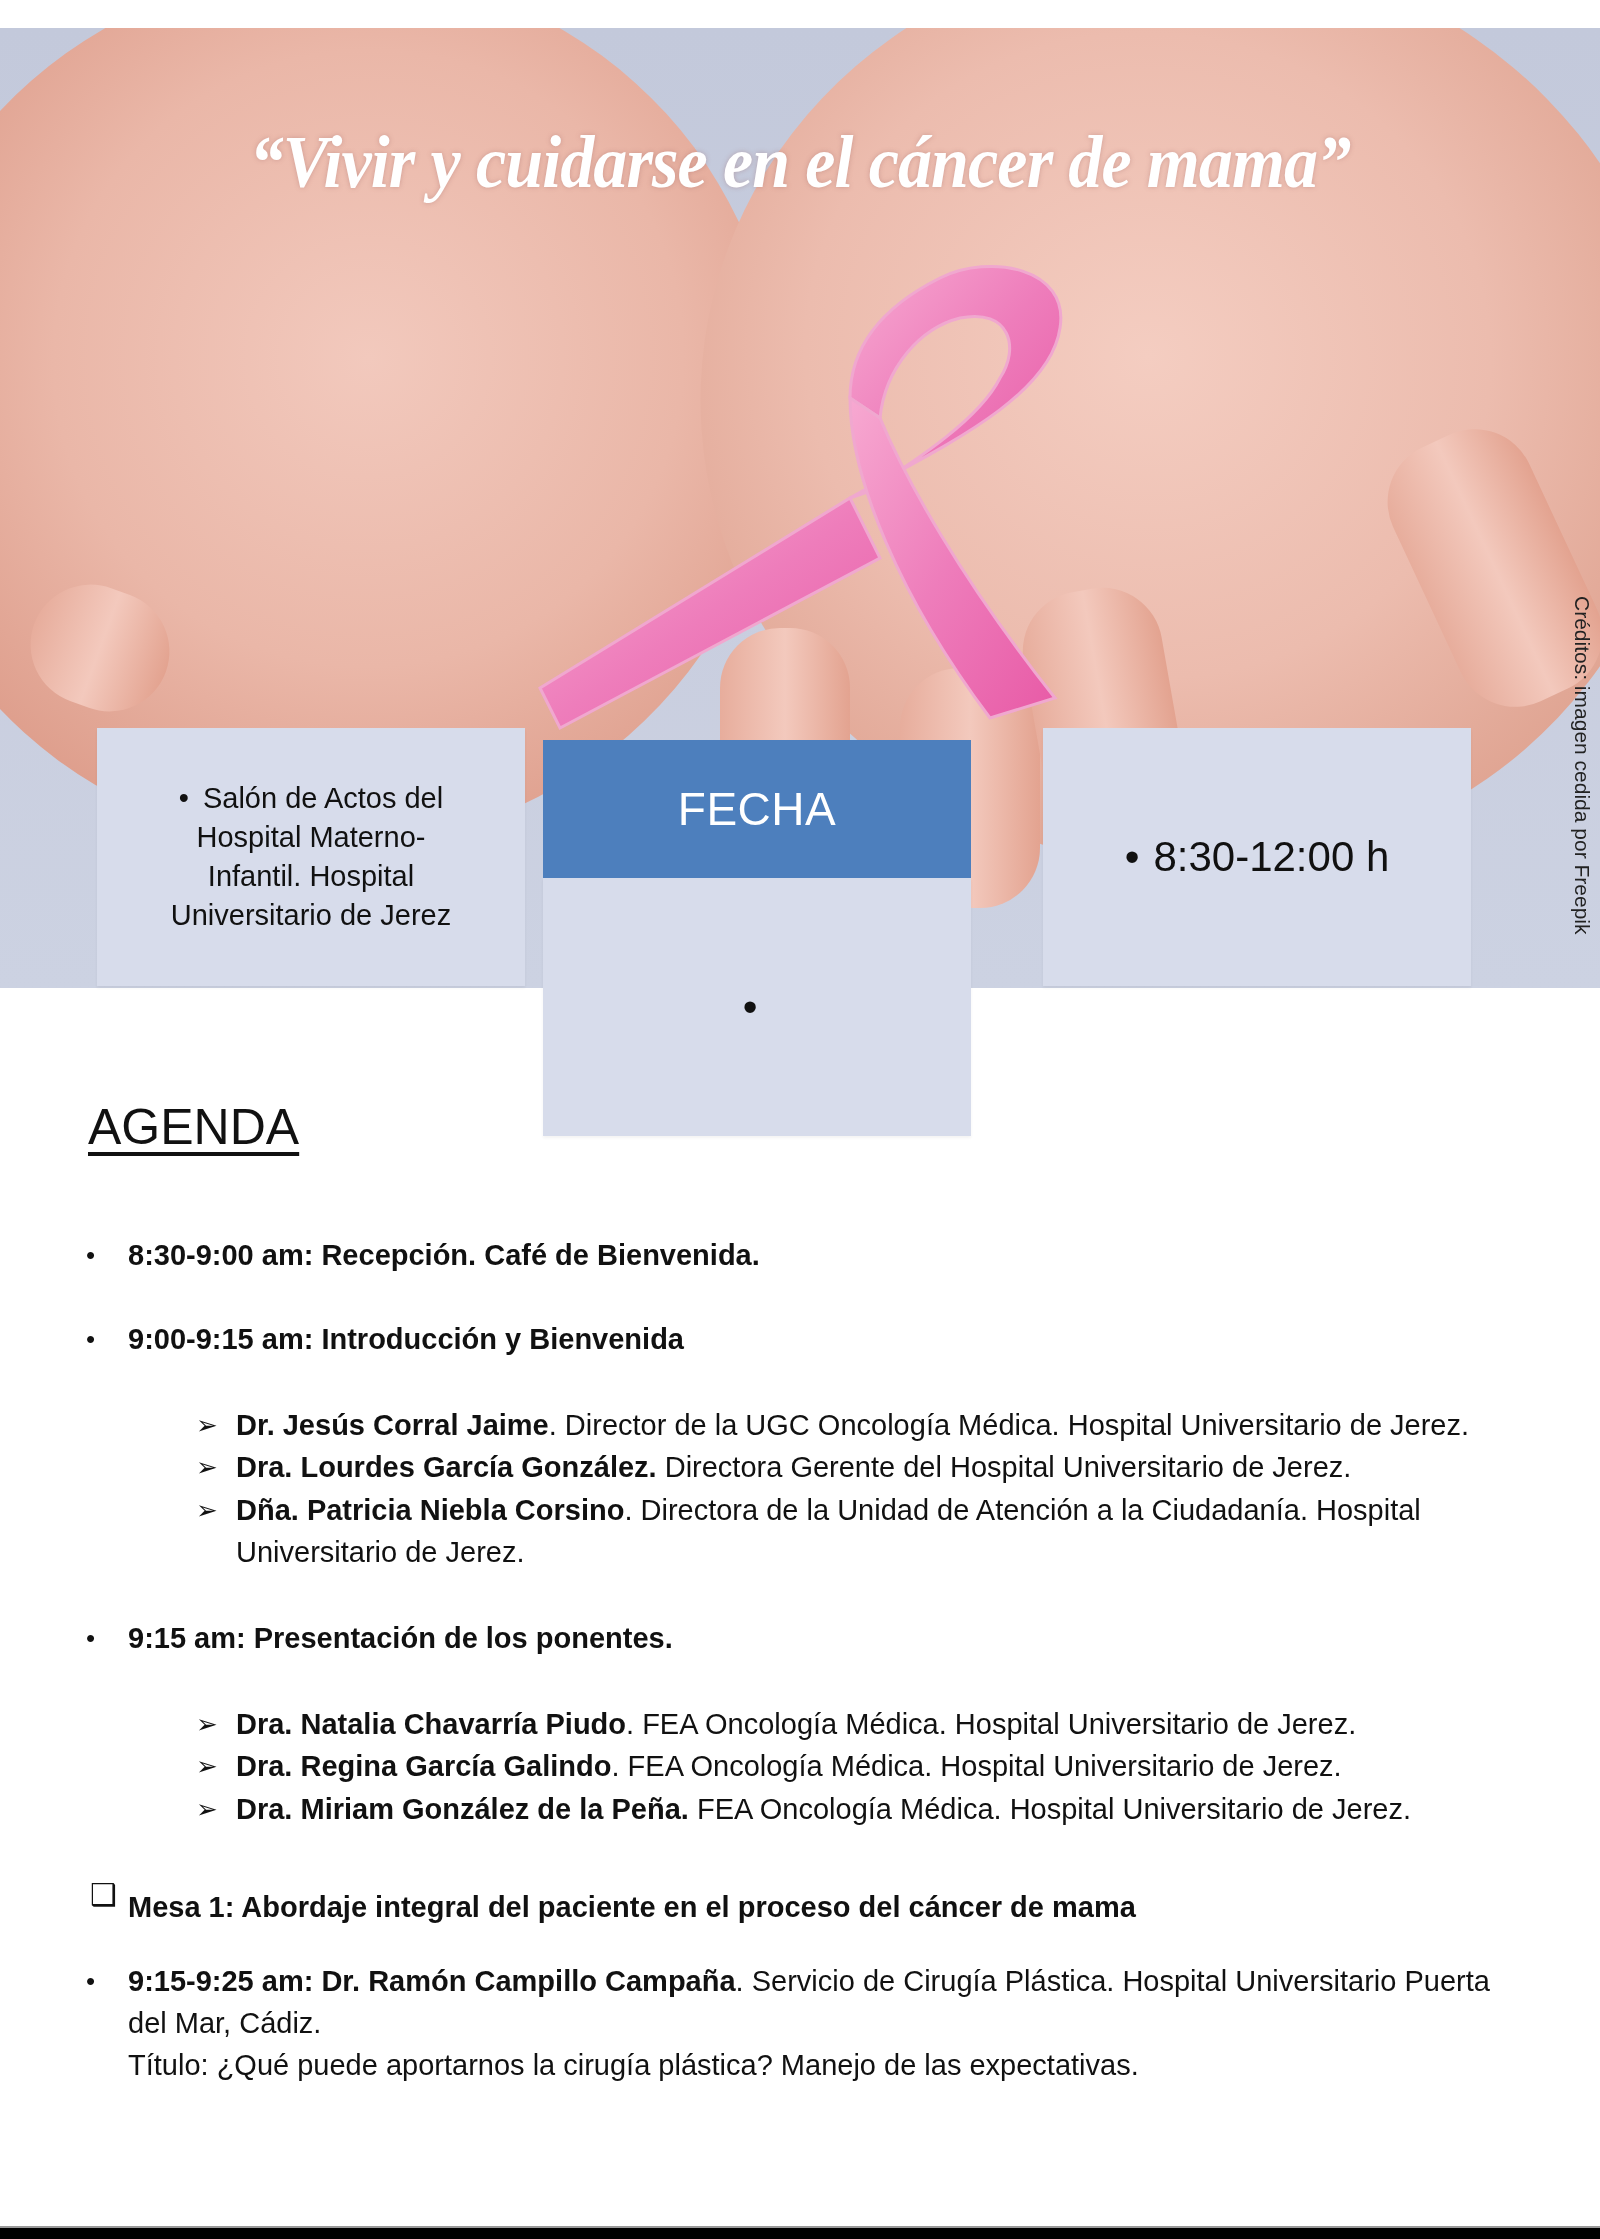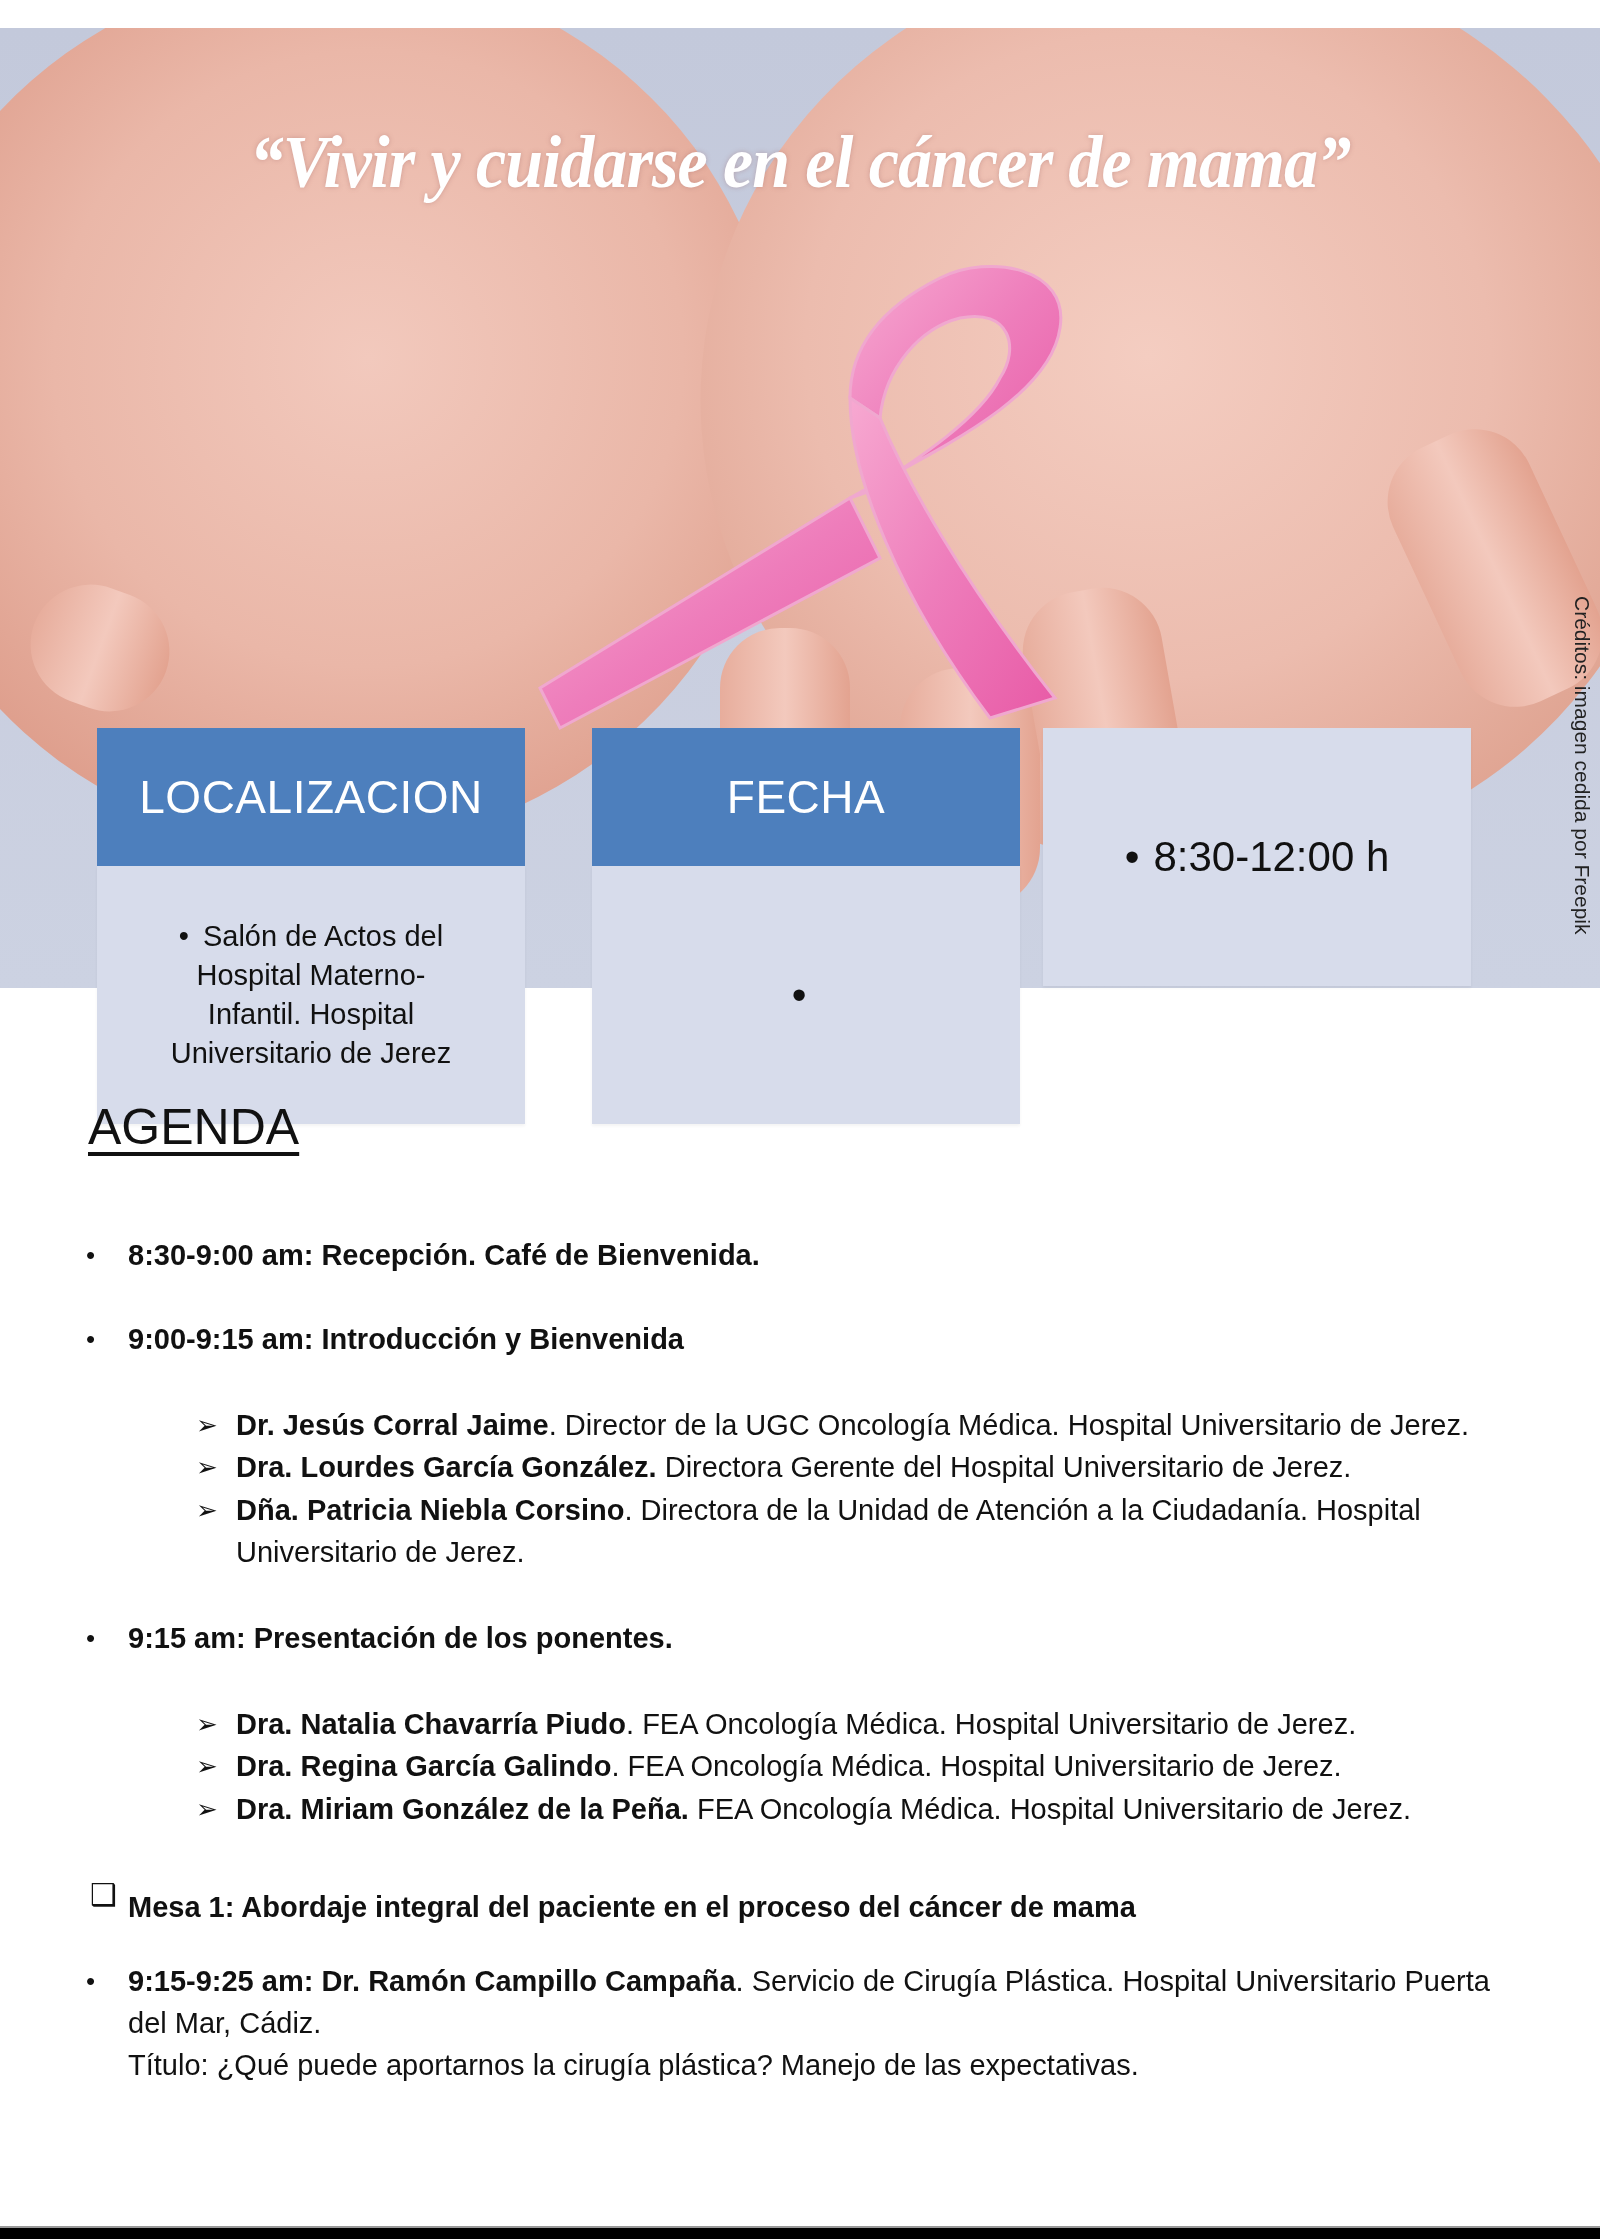--- a/index.html
+++ b/index.html
@@ -42,21 +42,21 @@
   .card { position: absolute; top: 728px; width: 428px; }
   .card-head {
     height: 138px; background: #4d7fbd; color: #fff; display: flex; align-items: center; justify-content: center;
     font-size: 46px; letter-spacing: 0.5px;
   }
   .card-body {
     height: 258px; background: #d7dceb; display: flex; align-items: center; justify-content: center;
     text-align: center; color: #111; box-shadow: 0 2px 3px rgba(0,0,0,0.05);
   }
   .card-body .bul { margin-right: 14px; }
-  .c1 { left: 97px; } .c2 { left: 592px; } .c3 { left: 1043px; }
+  .c1 { left: 97px; } .c2 { left: 543px; margin-top: 12px; } .c3 { left: 1043px; }
   .c1 .card-body { font-size: 29px; line-height: 39px; }
   .c2 .card-body, .c3 .card-body { font-size: 42px; }
   .agenda-title {
     position: absolute; left: 88px; top: 1098px; font-size: 50px; font-weight: normal;
     text-decoration: underline; text-decoration-thickness: 4px; text-underline-offset: 8px;
   }
   .agenda { position: absolute; left: 0; top: 0; width: 1600px; font-size: 29px; }
   .row { position: absolute; left: 0; width: 1600px; line-height: 42px; }
   .bullet-dot { position: absolute; left: 86px; font-size: 26px; }
   .row .txt { position: absolute; left: 128px; width: 1420px; }
@@ -90,21 +90,20 @@
     <path d="M20 430 L330 240 L360 300 L40 470 Z" fill="url(#rg)" stroke="#f0a8cf" stroke-width="3"></path>
     <path d="M330 240 C420 190 530 140 540 70 C550 10 470 -5 420 20 C360 50 330 90 330 140 L360 160 C365 110 400 70 440 60 C490 50 500 90 480 120 C460 160 400 200 345 235 Z" fill="url(#rg)" stroke="#f0a8cf" stroke-width="3"></path>
     <path d="M330 140 C330 220 380 340 470 460 L535 440 C440 320 385 220 360 160 Z" fill="url(#rg)" stroke="#f0a8cf" stroke-width="3"></path>
   </svg>
   <div class="title">“Vivir y cuidarse en el cáncer de mama”</div>
 </div>
 
 <div class="credit">Créditos: imagen cedida por Freepik</div>
 
 <div class="card c1">
-  <div class="card-head">LOCALIZACION</div>
   <div class="card-body">
     <div>
       <div><span class="bul">•</span><span>Salón de Actos del</span></div>
       <div>Hospital Materno-</div>
       <div>Infantil. Hospital</div>
       <div>Universitario de Jerez</div>
     </div>
   </div>
 </div>
 

